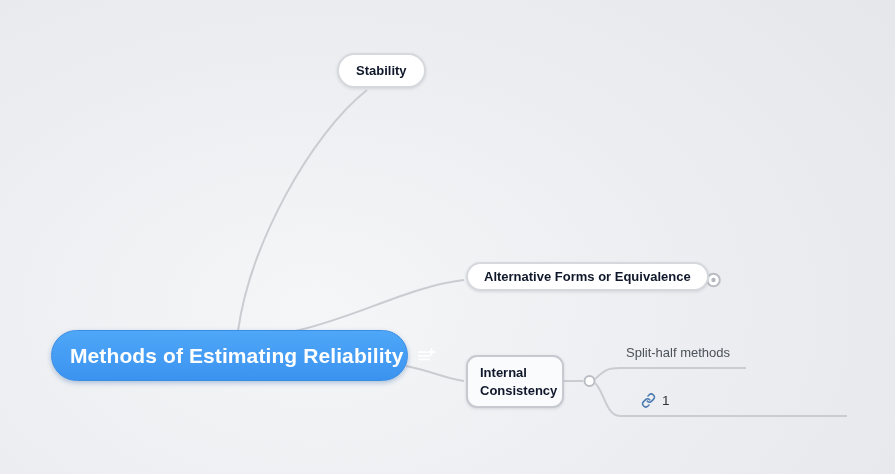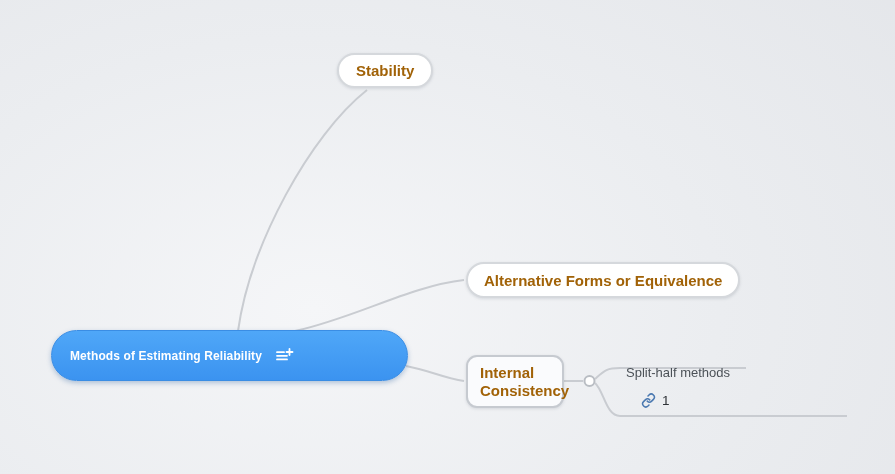--- a/index.html
+++ b/index.html
@@ -21,61 +21,61 @@
     position: absolute;
     left: 0; top: 0;
     width: 895px;
     height: 474px;
   }
   .node {
     position: absolute;
     box-sizing: border-box;
     display: flex;
     align-items: center;
-    color: #a16207;
-    font-size: 15px;
+    color: #0f172a;
+    font-size: 13px;
     font-weight: bold;
     background: #ffffff;
     border: 2px solid #d5d8dc;
     box-shadow: 0 1px 3px rgba(90, 100, 115, 0.18);
     white-space: nowrap;
     cursor: default;
   }
   .node-root {
     left: 51px;
     top: 330px;
     width: 357px;
     height: 51px;
     border-radius: 26px;
     padding: 0 18px;
     background: linear-gradient(#4fa7f8, #3b93f0);
     border: 1px solid #3a8de4;
     color: #ffffff;
-    font-size: 12px;
+    font-size: 21px;
     box-shadow: 0 2px 5px rgba(50, 100, 160, 0.35);
   }
   .node-root .root-label {
     letter-spacing: 0.1px;
   }
   .root-icon {
     margin-left: 13px;
     display: inline-flex;
     align-items: center;
   }
   .node-stability {
     left: 337px;
     top: 53px;
     height: 35px;
     border-radius: 18px;
     padding: 0 17px;
   }
   .node-alternative {
     left: 466px;
     top: 262px;
-    height: 36px;
+    height: 29px;
     border-radius: 18px;
     padding: 0 16px;
   }
   .node-internal {
     left: 466px;
     top: 355px;
     width: 98px;
     height: 53px;
     border-radius: 11px;
     border: 2px solid #c6cad0;
@@ -89,21 +89,20 @@
     position: absolute;
     display: flex;
     align-items: center;
     font-size: 13px;
     color: #4b5157;
     white-space: nowrap;
   }
   .child-split {
     left: 626px;
     top: 345px;
-    margin-top: 20px;
   }
   .child-kuder {
     left: 626px;
     top: 393px;
   }
   .link-badge {
     display: inline-flex;
     align-items: center;
     margin-left: 15px;
     gap: 6px;

